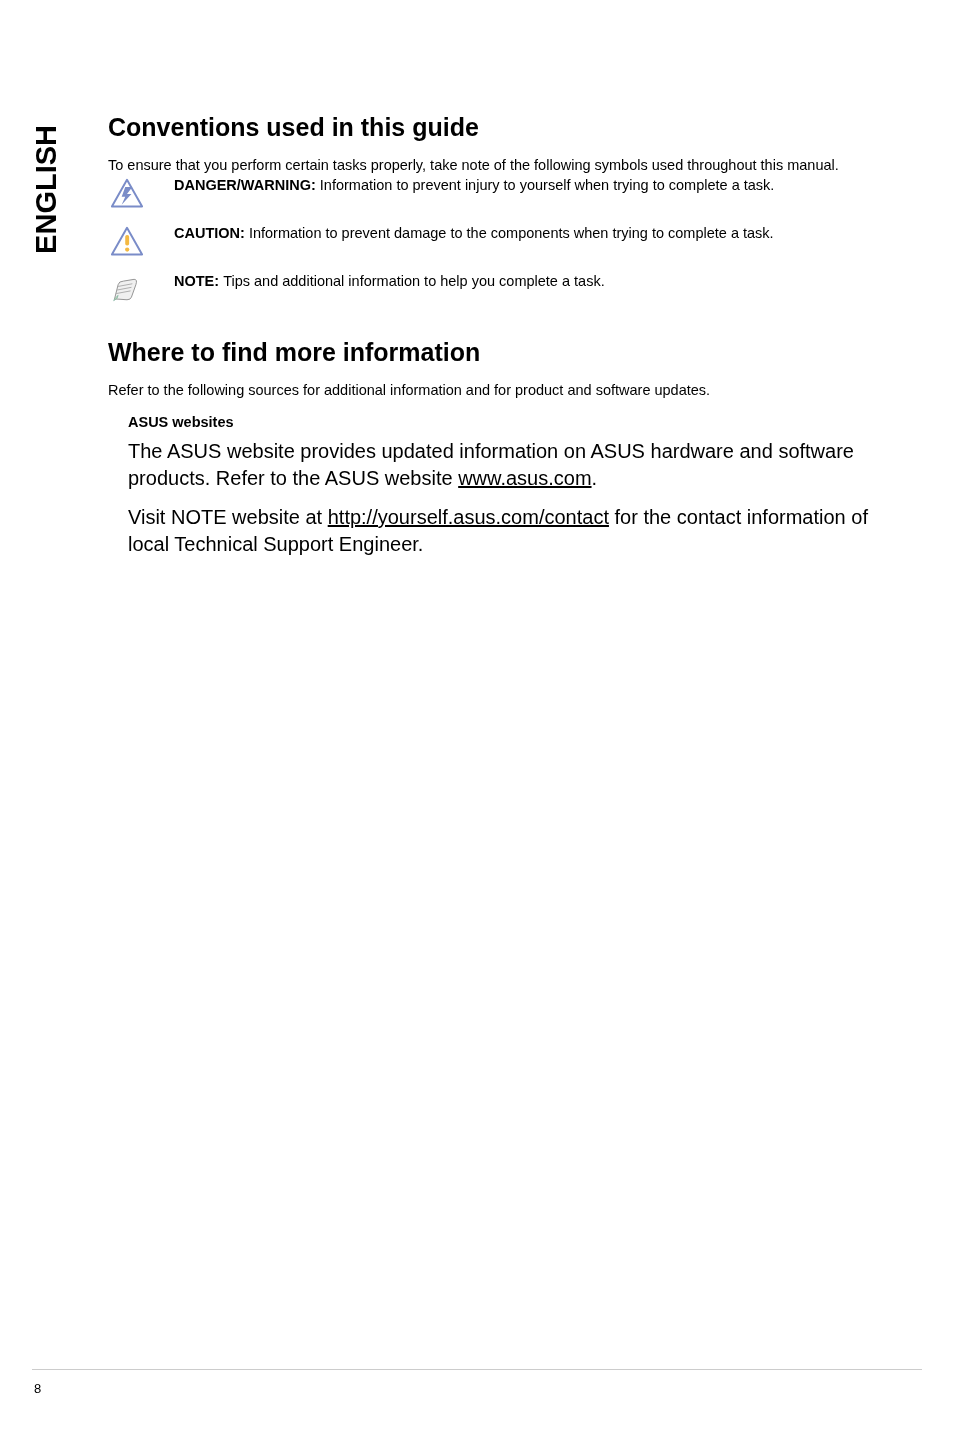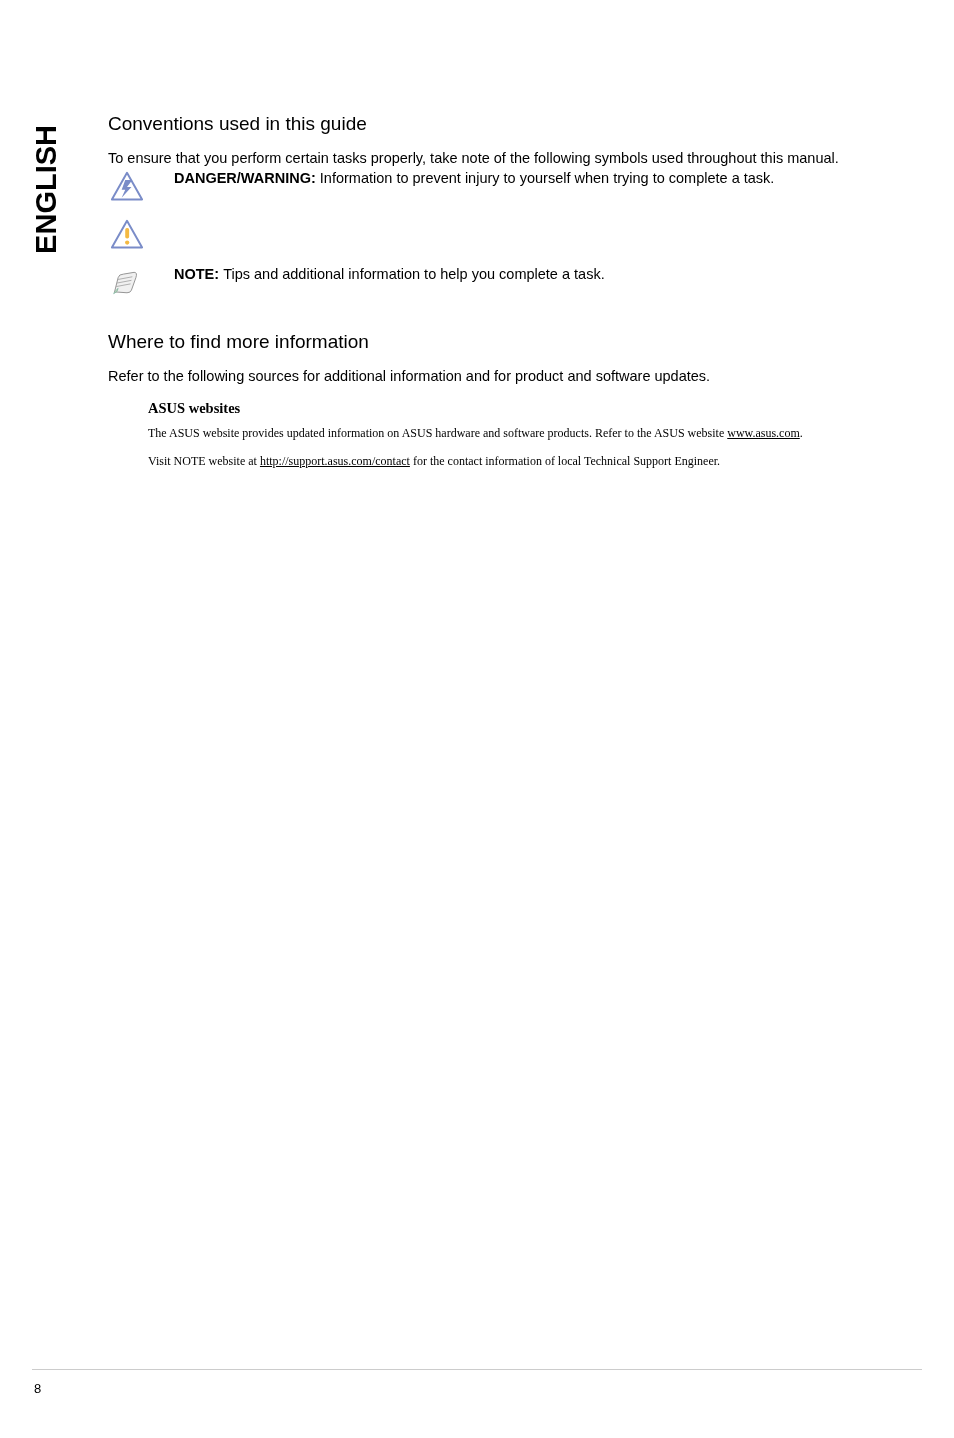--- a/index.html
+++ b/index.html
@@ -26,22 +26,22 @@
       text-orientation: mixed;
       transform: rotate(180deg);
     }
     .content {
       position: absolute;
       left: 108px;
       top: 113px;
       width: 780px;
     }
     h2.section-heading {
-      font-size: 19px;
-      font-weight: normal;
+      font-size: 25px;
+      font-weight: bold;
       margin-bottom: 14px;
     }
     .intro-text {
       font-size: 14.5px;
       line-height: 1.35;
     }
     .intro-text-2 {
       font-size: 14.5px;
       line-height: 1.35;
       margin-bottom: 14px;
@@ -66,32 +66,31 @@
     .warning-row .desc {
       font-size: 14.5px;
       line-height: 1.35;
       padding-top: 0px;
       margin-left: 10px;
     }
     .warning-row .desc .bold-run {
       font-weight: bold;
     }
     .subsection {
-      margin-left: 40px;
+      margin-left: 20px;
       margin-top: 6px;
       margin-bottom: 4px;
-      font-family: Liberation Serif, serif;
     }
     .subsection-heading {
       font-size: 14.5px;
       font-weight: bold;
       margin-bottom: 8px;
     }
     .subsection-body {
-      font-size: 12px;
+      font-size: 20px;
       line-height: 1.35;
       margin-bottom: 12px;
     }
     .link-underline {
       text-decoration: underline;
     }
     .page-number {
       position: absolute;
       left: 34px;
       bottom: 42px;
@@ -132,20 +131,23 @@
   </div>
 
   <div class="warning-row">
     <div class="icon-box">
       <svg viewBox="0 0 40 36">
         <path d="M20 2 L37 32 L3 32 Z" fill="#ffffff" stroke="#7a8cc8" stroke-width="2.2" stroke-linejoin="round"></path>
         <rect x="18" y="10" width="4.4" height="12" rx="2" fill="#f4b942"></rect>
         <circle cx="20.2" cy="26.5" r="2.4" fill="#f4b942"></circle>
       </svg>
     </div>
+    <div class="desc">
+      <span class="bold-run">CAUTION: </span><span>Information to prevent damage to the components when trying to complete a task.</span>
+    </div>
   </div>
 
 
   <div class="warning-row">
     <div class="icon-box">
       <svg viewBox="0 0 40 36">
         <path d="M6 28 L10 12 Q11 8 16 8 L28 6 Q32 6 30 12 L25 26 Q24 29 20 29 Z" fill="#f0f0f0" stroke="#888" stroke-width="1"></path>
         <path d="M10 14 L26 11 M9 18 L25 15 M8 22 L24 19" stroke="#888" stroke-width="0.7" fill="none"></path>
         <path d="M5 30 Q10 28 10 24 L6 28 Z" fill="#cfe8c0" stroke="#7a9" stroke-width="0.8"></path>
       </svg>
@@ -159,20 +161,20 @@
 
   <h2 class="section-heading">Where to find more information</h2>
   <p class="intro-text-2">Refer to the following sources for additional information and for product and software updates.</p>
 
   <div class="subsection">
     <div class="subsection-heading">ASUS websites</div>
     <div class="subsection-body">
       <span>The ASUS website provides updated information on ASUS hardware and software products. Refer to the ASUS website </span><span class="link-underline">www.asus.com</span><span>.</span>
     </div>
     <div class="subsection-body">
-      <span>Visit NOTE website at </span><span class="link-underline">http://support.asus.com/contact</span><span> for the contact information of local Technical Support Engineer.</span>
+      <span>Visit NOTE website at </span><span class="link-underline">http://yourself.asus.com/contact</span><span> for the contact information of local Technical Support Engineer.</span>
     </div>
   </div>
 
 </div>
 
 <div class="hr-bottom"></div>
 <div class="page-number">8</div>
 
 </body></html>

